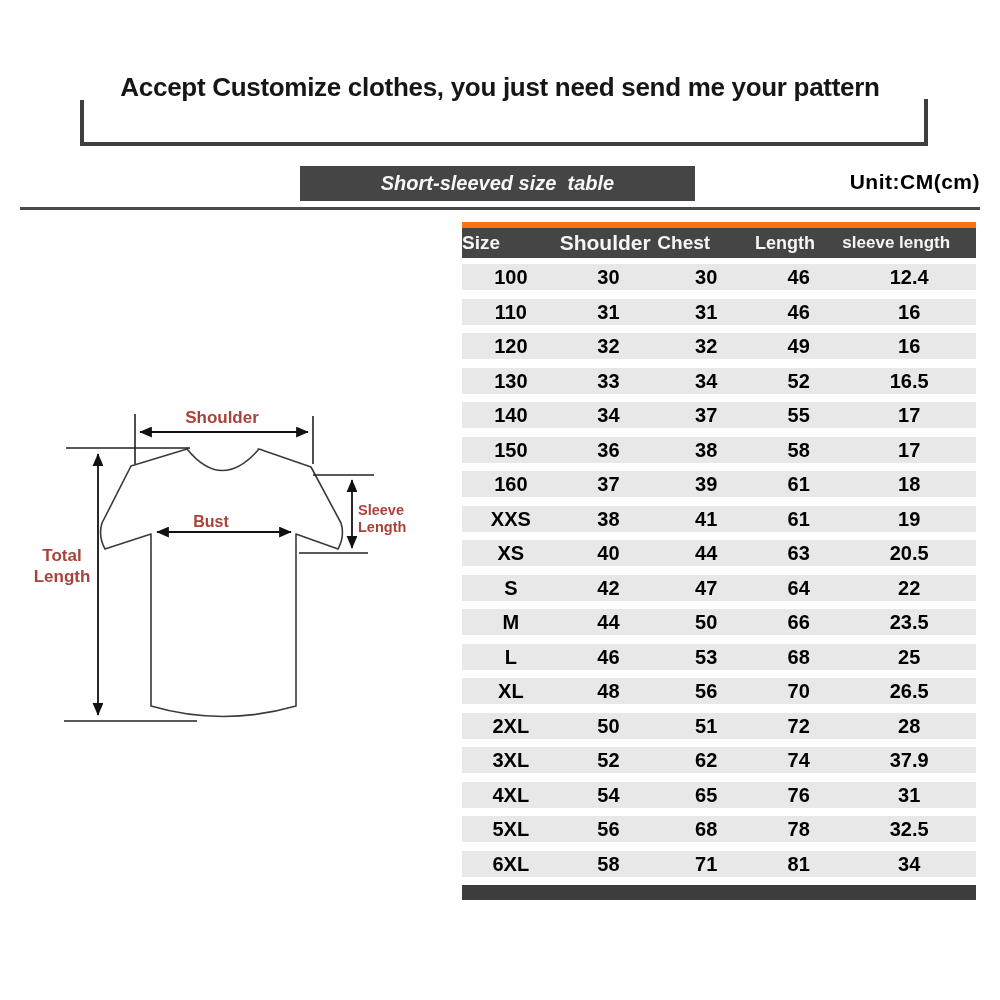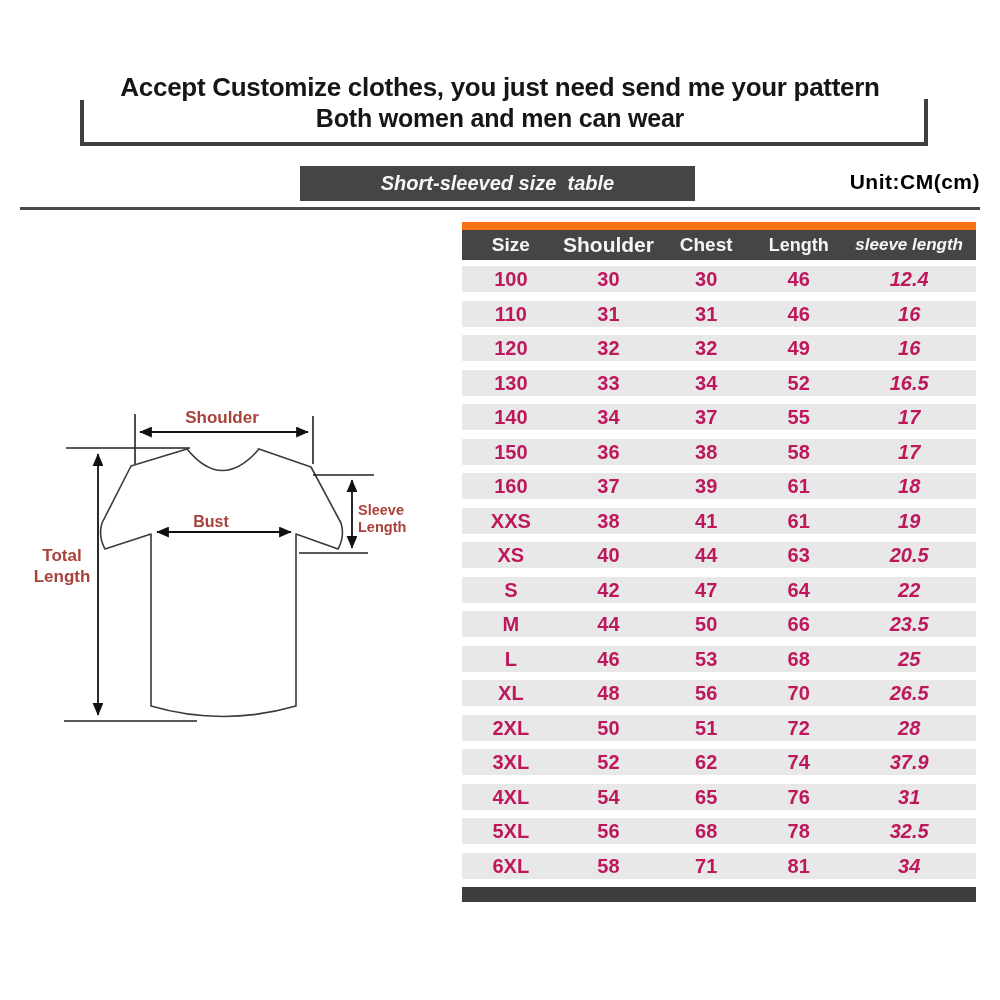--- a/index.html
+++ b/index.html
@@ -25,26 +25,26 @@
   
   .banner{position:absolute;left:300px;top:166px;width:395px;height:35px;
     background:var(--dark);color:#f7f7f7;font-weight:bold;font-size:20px;
     line-height:35px;text-align:center;white-space:pre;font-style:italic;}
   .unit{position:absolute;left:810px;top:170px;width:170px;text-align:right;
     font-weight:bold;font-size:21px;color:#000000;letter-spacing:0.5px;}
   .divider{position:absolute;left:20px;top:207px;width:960px;height:3px;background:#4a4a4a;}
 
   
   .sizetable{position:absolute;left:462px;top:222px;width:514px;}
-  .thead{display:flex;background:var(--dark);border-top:8px solid #f97316;
-    height:30px;line-height:30px;color:#f5f5f5;font-weight:bold;text-align:center;
+  .thead{display:flex;background:var(--dark);border-top:6px solid #f97316;
+    height:30px;line-height:30px;color:#f5f5f5;font-weight:bold;text-align:left;
     margin-bottom:6px;}
   .tbody .tr{display:flex;background:var(--row);height:26px;line-height:26px;
-    margin-bottom:8.5px;font-weight:bold;font-size:20px;color:#be185d;text-align:center;}
-  .c0{width:19%;} .c1{width:19%;} .c2{width:19%;} .c3{width:17%;} .c4{width:26%;font-style:italic;}
+    margin-bottom:8.5px;font-weight:bold;font-size:20px;color:#000000;text-align:center;}
+  .c0{width:19%;} .c1{width:19%;} .c2{width:19%;} .c3{width:17%;} .c4{width:26%;}
   .th.c0{font-size:19px;} .th.c1{font-size:21px;} .th.c2{font-size:19px;}
   .th.c3{font-size:18px;} .th.c4{font-size:17px;}
   .table-footer-bar{height:15px;background:#3d3d3d;margin-top:0px;}
 
   
   .diagram{position:absolute;left:0px;top:385px;width:470px;height:365px;}
   svg text{font-family:"Liberation Sans", sans-serif;font-weight:bold;}
   .red-label{fill:var(--red);}
   .shirt{fill:#ffffff;stroke:#3a3a3a;stroke-width:1.6;stroke-linejoin:round;}
   .measure{stroke:#111111;stroke-width:1.8;fill:none;}
@@ -53,21 +53,20 @@
 </head>
 <body>
 
 <div id="canvas">
 
   <div class="bracket left"></div>
   <div class="bracket bottom"></div>
   <div class="bracket right"></div>
   <div class="headline">
     <div class="l1">Accept Customize clothes, you just need send me your pattern</div>
-    <div class="l2">Both women and men can wear</div>
   </div>
 
   <div class="banner">Short-sleeved size  table</div>
   <div class="unit">Unit:CM(cm)</div>
   <div class="divider"></div>
 
   <div class="diagram">
     <svg width="470" height="365" viewBox="0 385 470 365">
       <defs>
         <marker id="ah-end" markerWidth="9" markerHeight="8" refX="6.6" refY="3" orient="auto" markerUnits="strokeWidth">

